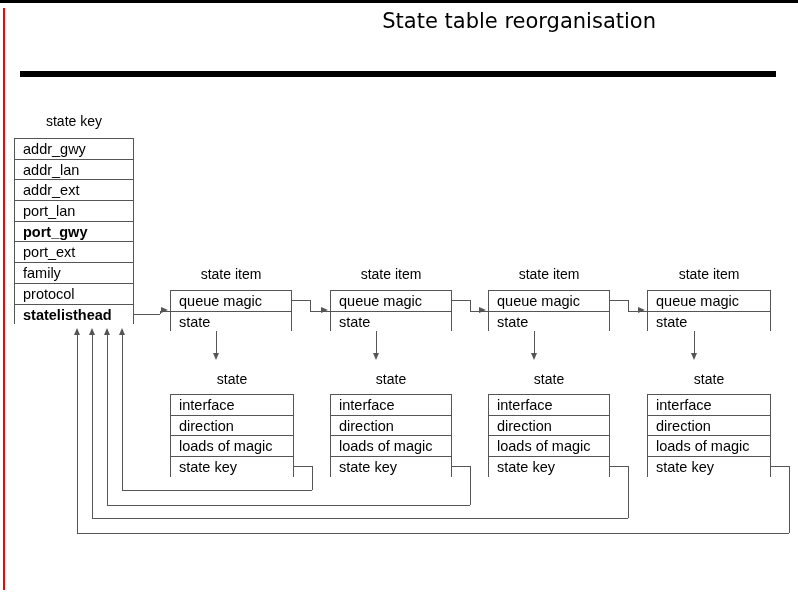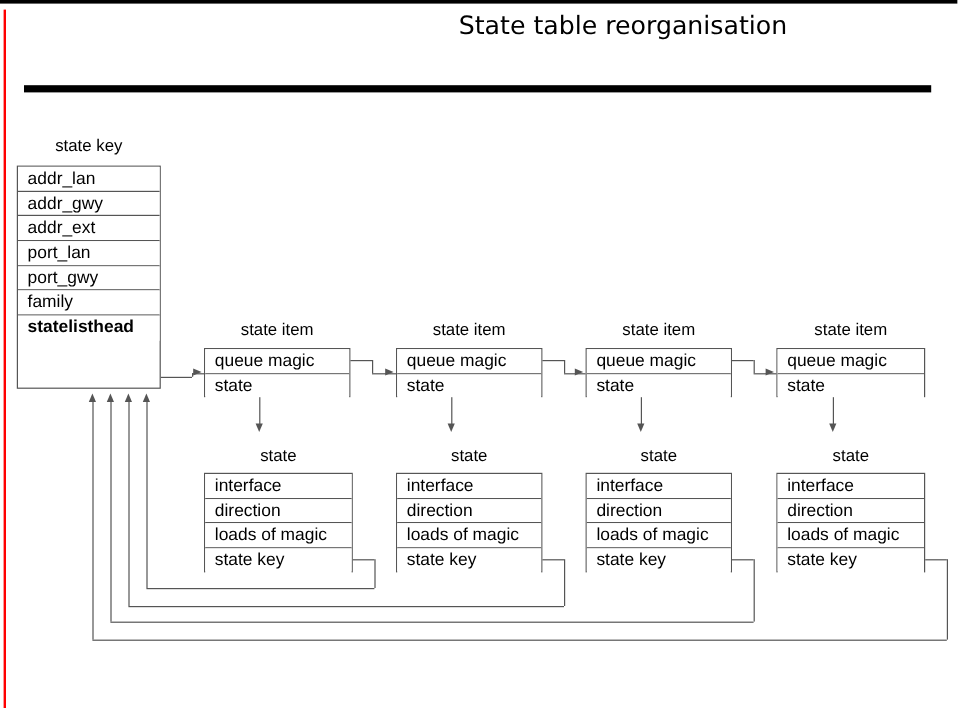--- a/index.html
+++ b/index.html
@@ -75,26 +75,28 @@
 
   <div class="top-rule"></div>
   <div class="left-bar"></div>
 
   <div class="kicker">State table reorganisation</div>
   <div class="title-rule"></div>
 
   <div class="caption" style="left:14px;top:113px;width:120px;">state key</div>
 
   <div class="rec" id="state-key-rec" style="left: 14px; top: 138px; width: 120px; height: 186.3px;">
+      <div class="row" style="height: 20.7px;">addr_gwy</div>
       <div class="row" style="height: 20.7px;">addr_lan</div>
-      <div class="row" style="height: 20.7px;">addr_gwy</div>
       <div class="row" style="height: 20.7px;">addr_ext</div>
       <div class="row" style="height: 20.7px;">port_lan</div>
-      <div class="row" style="height: 20.7px;">port_gwy</div>
+      <div class="row" style="height: 20.7px; font-weight: bold;">port_gwy</div>
+      <div class="row" style="height: 20.7px;">port_ext</div>
       <div class="row" style="height: 20.7px;">family</div>
+      <div class="row" style="height: 20.7px;">protocol</div>
       <div class="row" style="height: 20.7px; font-weight: bold;">statelisthead</div>
     </div>
 
   <div id="columns">
       <div class="caption" style="left: 170px; top: 266px; width: 122px;">state item</div>
       <div class="rec" style="left: 170px; top: 290px; width: 122px; height: 41.4px;">
         <div class="row" style="height: 20.7px;">queue magic</div>
         <div class="row" style="height: 20.7px;">state</div>
       </div>
       <div class="caption" style="left: 170px; top: 371px; width: 124px;">state</div>

